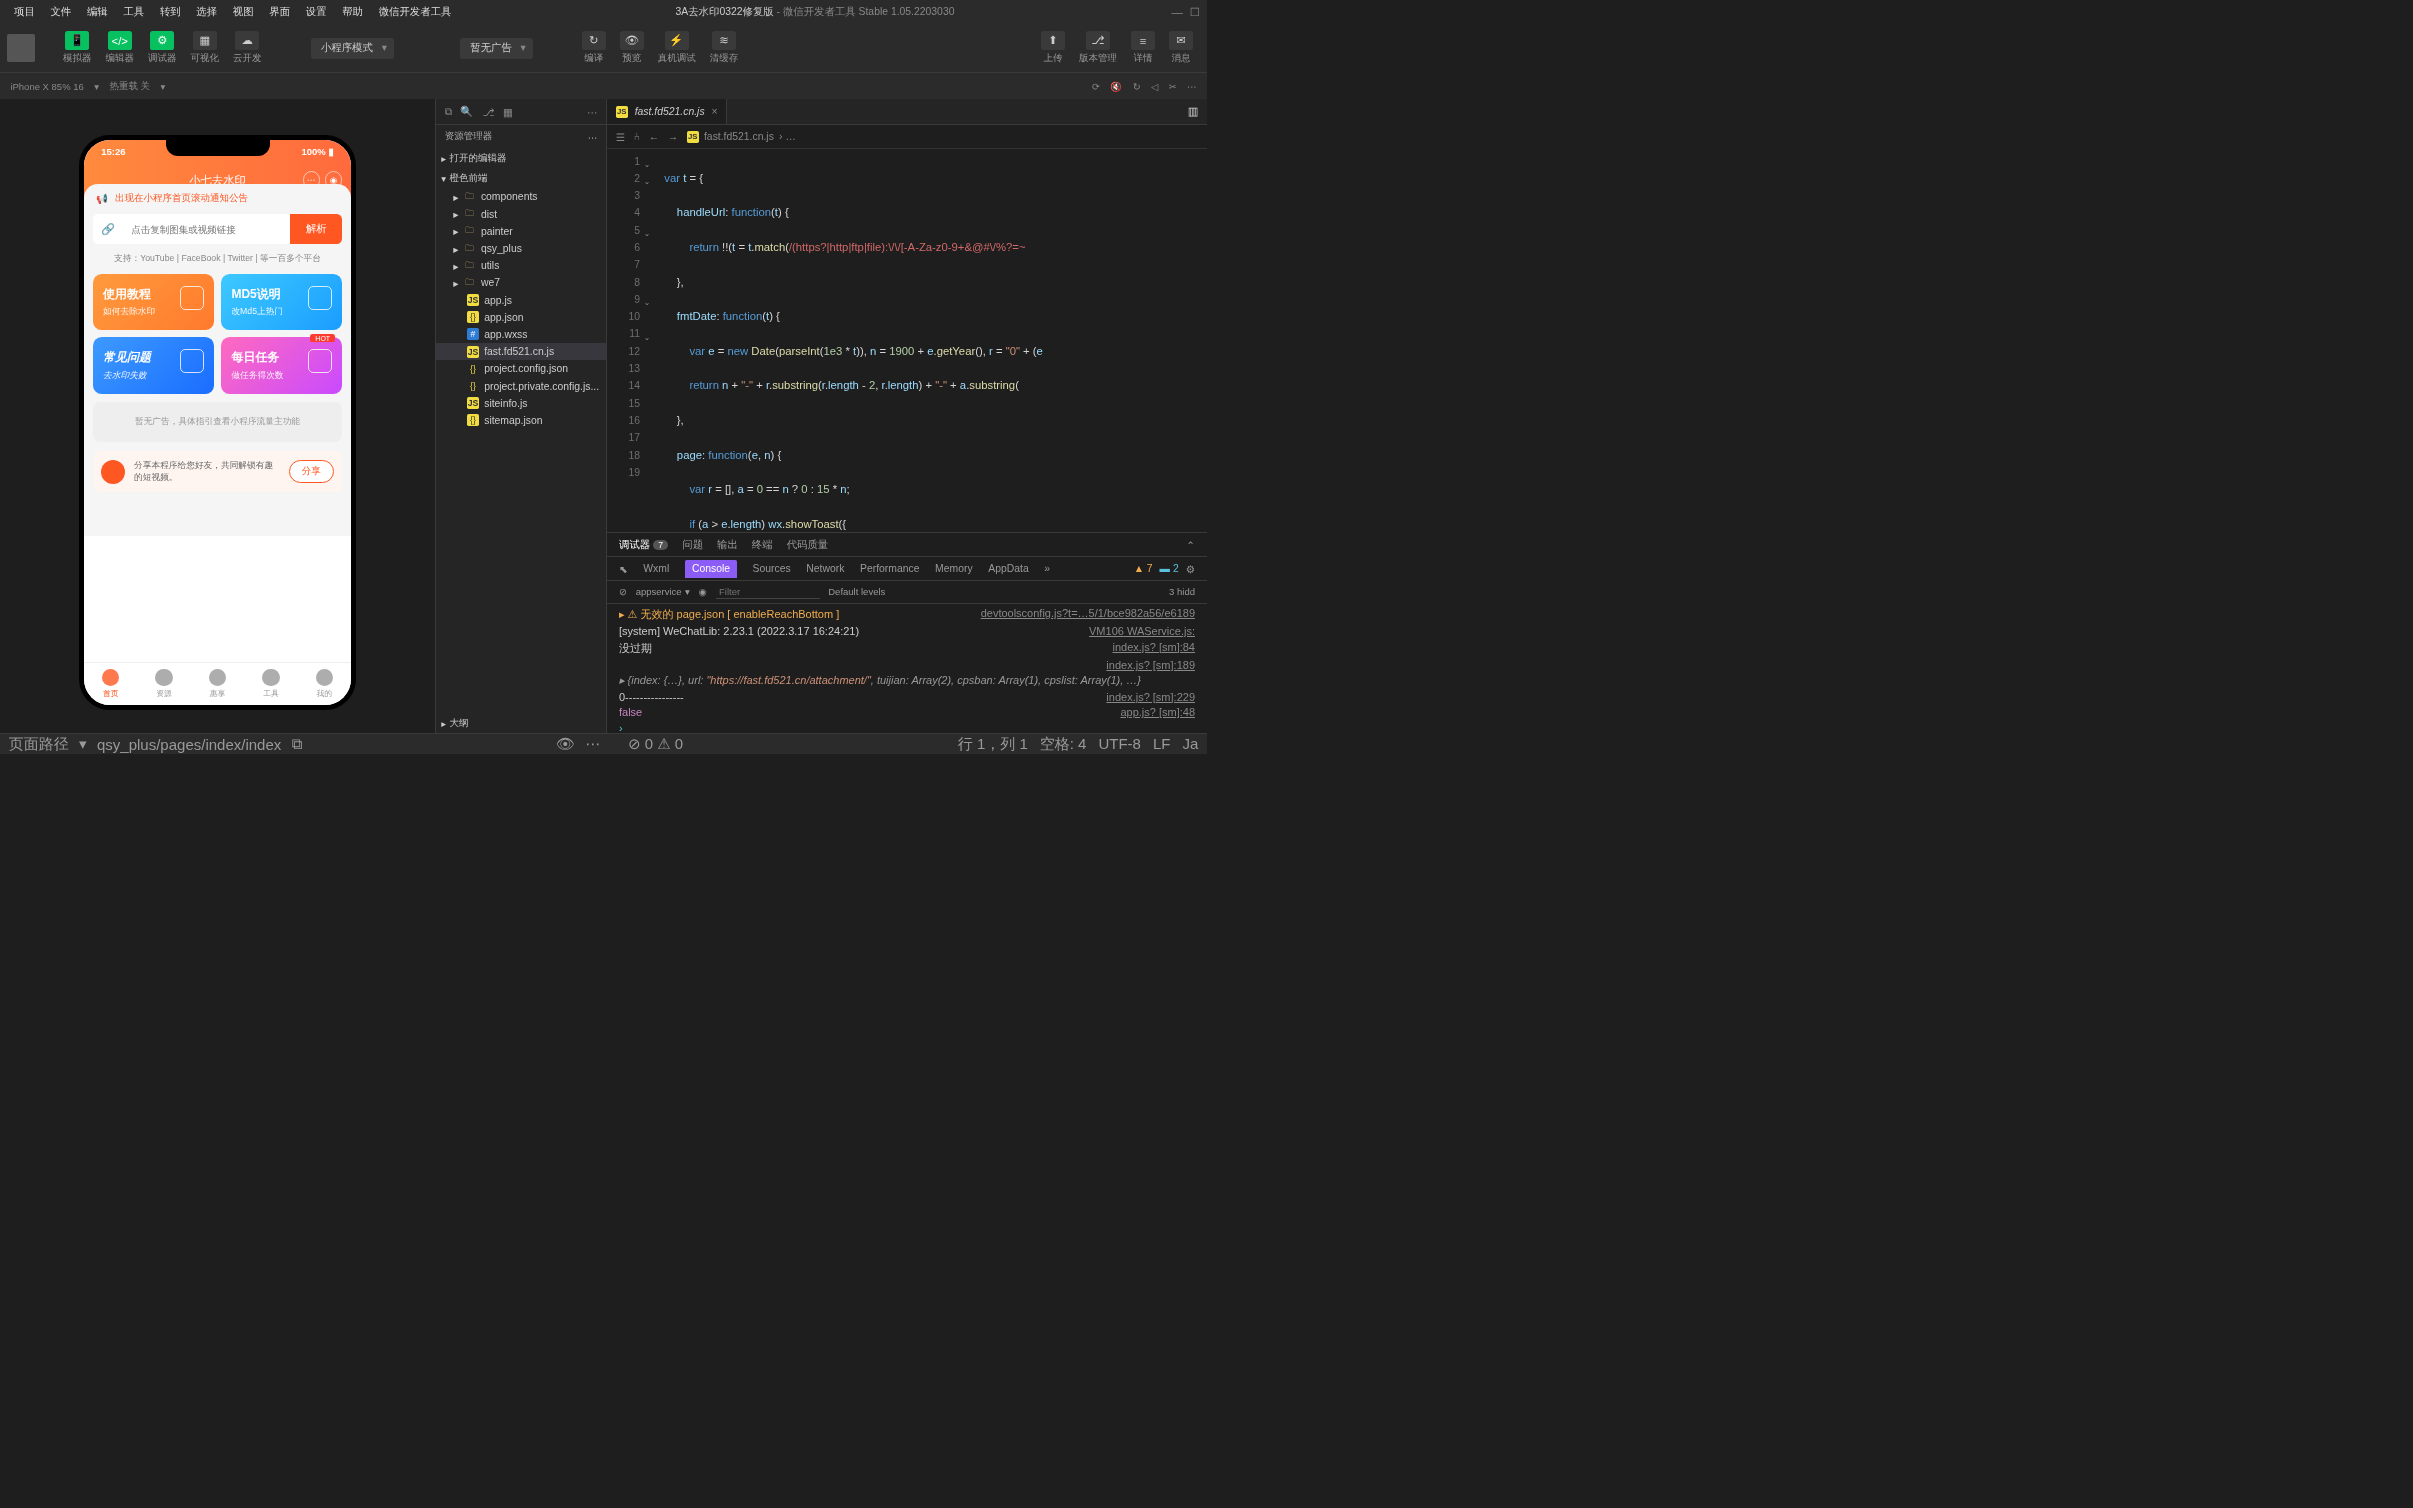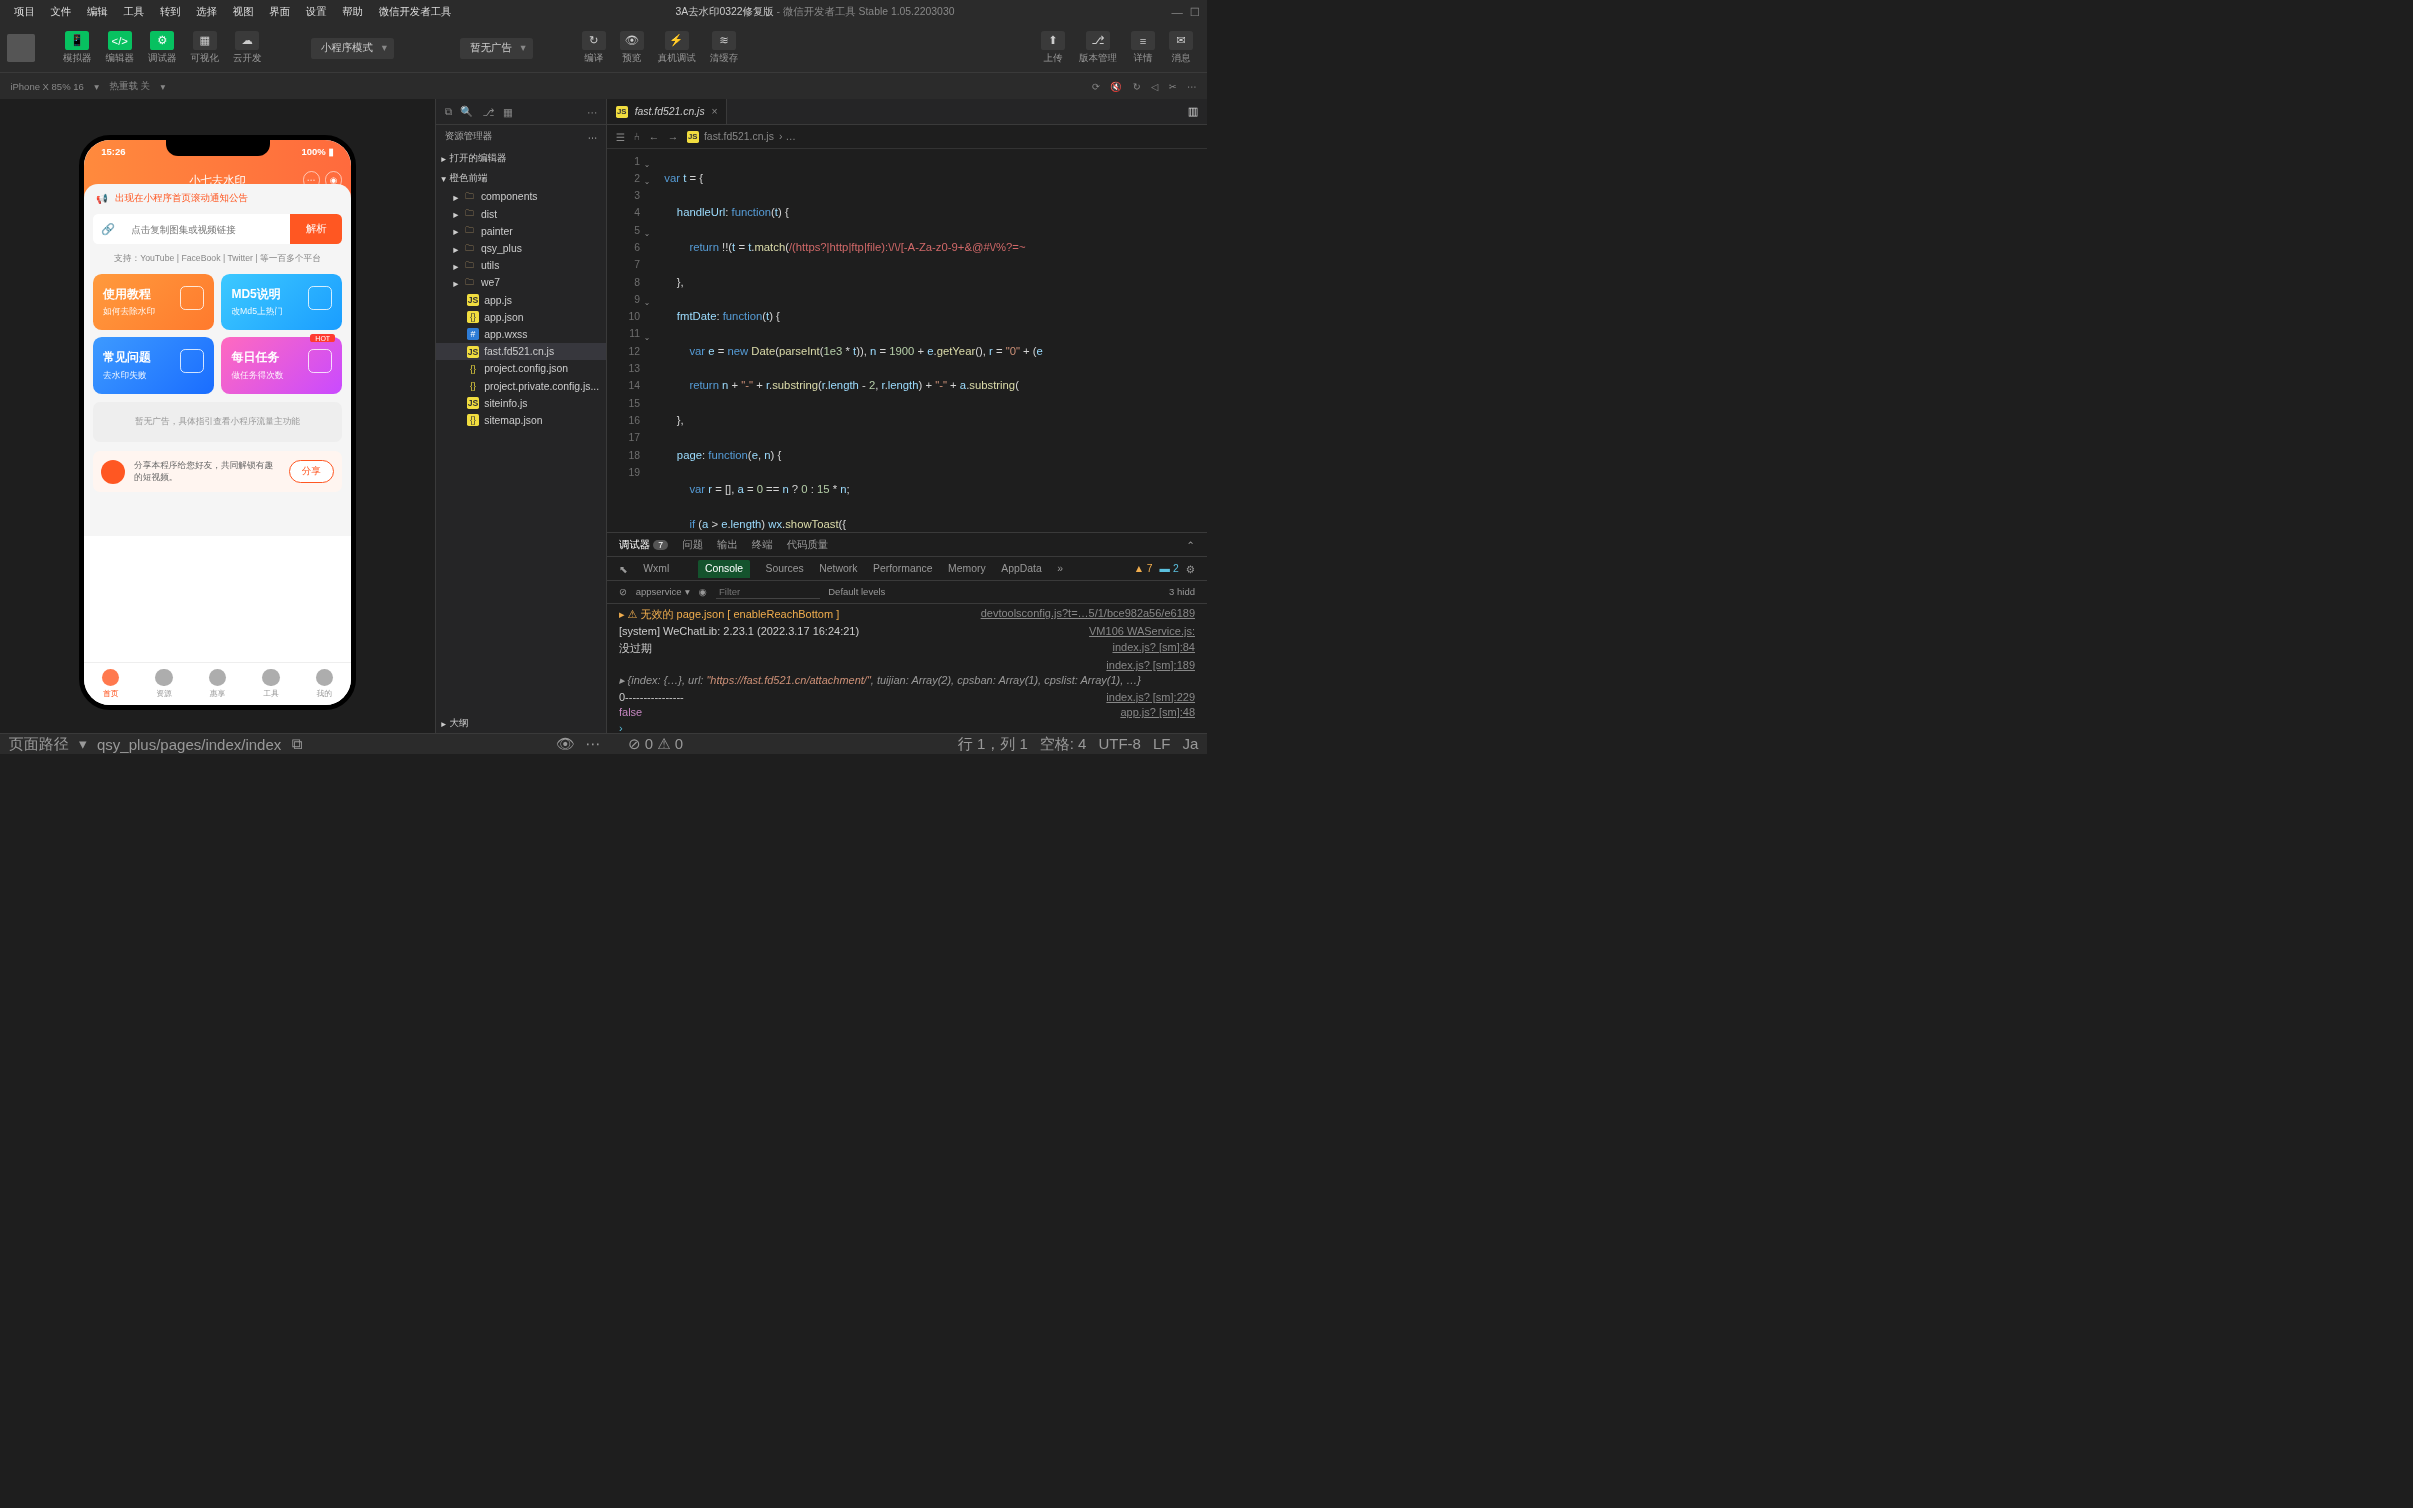--- a/index.html
+++ b/index.html
@@ -47,21 +47,21 @@
 .search-row input { flex: 1; border: none; padding: 8.7px 7px; font-size: 9.5px; outline: none; }
 .search-row button { background: #ff5722; color: #fff; border: none; padding: 0 15.6px; font-size: 10.4px; }
 .platforms { text-align: center; font-size: 8.7px; color: #888; margin-bottom: 8.7px; }
 .cards { display: grid; grid-template-columns: 1fr 1fr; gap: 7px; }
 .card { border-radius: 8.7px; padding: 12px 10.4px; color: #fff; position: relative; }
 .card h4 { font-size: 12px; font-weight: 600; }
 .card p { font-size: 8.7px; margin-top: 3.5px; opacity: 0.9; }
 .card .cico { position: absolute; right: 10.4px; top: 12px; width: 24px; height: 24px; border: 1.7px solid rgba(255,255,255,0.8); border-radius: 5.2px; }
 .c-orange { background: linear-gradient(135deg,#ff9a3d,#ff7a2d); }
 .c-cyan { background: linear-gradient(135deg,#3dc9ff,#1a9dff); }
-.c-blue { background: linear-gradient(135deg,#3d9aff,#1a6dff); }
+.c-blue { background: linear-gradient(135deg,#3d9aff,#1a6dff); font-style: italic; }
 .c-pink { background: linear-gradient(135deg,#ff6abf,#c94aff); position: relative; }
 .hot { position: absolute; top: -3.5px; right: 7px; background: #ff3b30; color: #fff; font-size: 7px; padding: 0.9px 5.2px; border-radius: 2.6px; }
 .ad-box { background: #eee; border-radius: 7px; padding: 14px; text-align: center; font-size: 8.7px; color: #999; margin-top: 8.7px; }
 .share-box { background: #fff5f0; border-radius: 7px; padding: 8.7px; display: flex; align-items: center; gap: 8.7px; margin-top: 8.7px; font-size: 8.7px; color: #666; }
 .share-ico { width: 24px; height: 24px; background: #ff5722; border-radius: 50%; flex-shrink: 0; }
 .share-btn { background: #fff; border: 0.9px solid #ff5722; color: #ff5722; border-radius: 12px; padding: 4.3px 12px; font-size: 9.5px; }
 .tabbar { position: absolute; bottom: 0; left: 0; right: 0; height: 43px; background: #fff; display: flex; border-top: 0.9px solid #eee; }
 .tab { flex: 1; display: flex; flex-direction: column; align-items: center; justify-content: center; font-size: 7.8px; color: #999; gap: 1.7px; }
 .tab.active { color: #ff5722; }
 .tab .ti { width: 17.3px; height: 17.3px; border-radius: 50%; background: currentColor; opacity: 0.8; }
@@ -104,21 +104,21 @@
 .k-regex { color: #d16969; text-align: right; }
 
 
 .bottom-panel { height: 201px; background: #1e1e1e; border-top: 0.9px solid #3a3a3a; display: flex; flex-direction: column; font-size: 10.4px; }
 .bp-tabs { height: 24px; display: flex; align-items: center; gap: 14px; padding: 0 12px; border-bottom: 0.9px solid #3a3a3a; color: #999; }
 .bp-tabs .t { cursor: pointer; }
 .bp-tabs .t.active { color: #fff; }
 .bp-tabs .count { background: #555; border-radius: 7px; padding: 0 5.2px; font-size: 8.7px; }
 .dev-tabs { height: 24px; display: flex; align-items: center; gap: 15.6px; padding: 0 12px; border-bottom: 0.9px solid #3a3a3a; color: #999; }
 .dev-tabs .dt { cursor: pointer; }
-.dev-tabs .dt.active { background: #14532d; color: #fff; padding: 3.5px 7px; border-radius: 1.7px 1.7px 0 0; margin-left: 13px; }
+.dev-tabs .dt.active { background: #8b5cf6; color: #fff; padding: 3.5px 7px; border-radius: 1.7px 1.7px 0 0; }
 .dev-tabs .warns { margin-left: auto; display: flex; gap: 7px; align-items: center; }
 .warn-badge { color: #f0ad4e; }
 .info-badge { color: #5bc0de; }
 .console-filter { height: 22.5px; display: flex; align-items: center; gap: 8.7px; padding: 0 12px; border-bottom: 0.9px solid #3a3a3a; color: #999; font-size: 9.5px; }
 .console-filter .sel { display: flex; align-items: center; gap: 3.5px; }
 .console-filter input { background: transparent; border: none; border-bottom: 0.9px solid #444; color: #ccc; padding: 1.7px 3.5px; font-size: 9.5px; width: 104px; outline: none; }
 .console-body { flex: 1; overflow: auto; font-family: Consolas, Monaco, monospace; font-size: 11px; padding: 1.7px 0; }
 .cline { padding: 1.7px 12px; display: flex; justify-content: space-between; gap: 17.3px; }
 .cline .msg { flex: 1; white-space: nowrap; overflow: hidden; text-overflow: ellipsis; }
 .cline .src { color: #888; text-decoration: underline; white-space: nowrap; }

